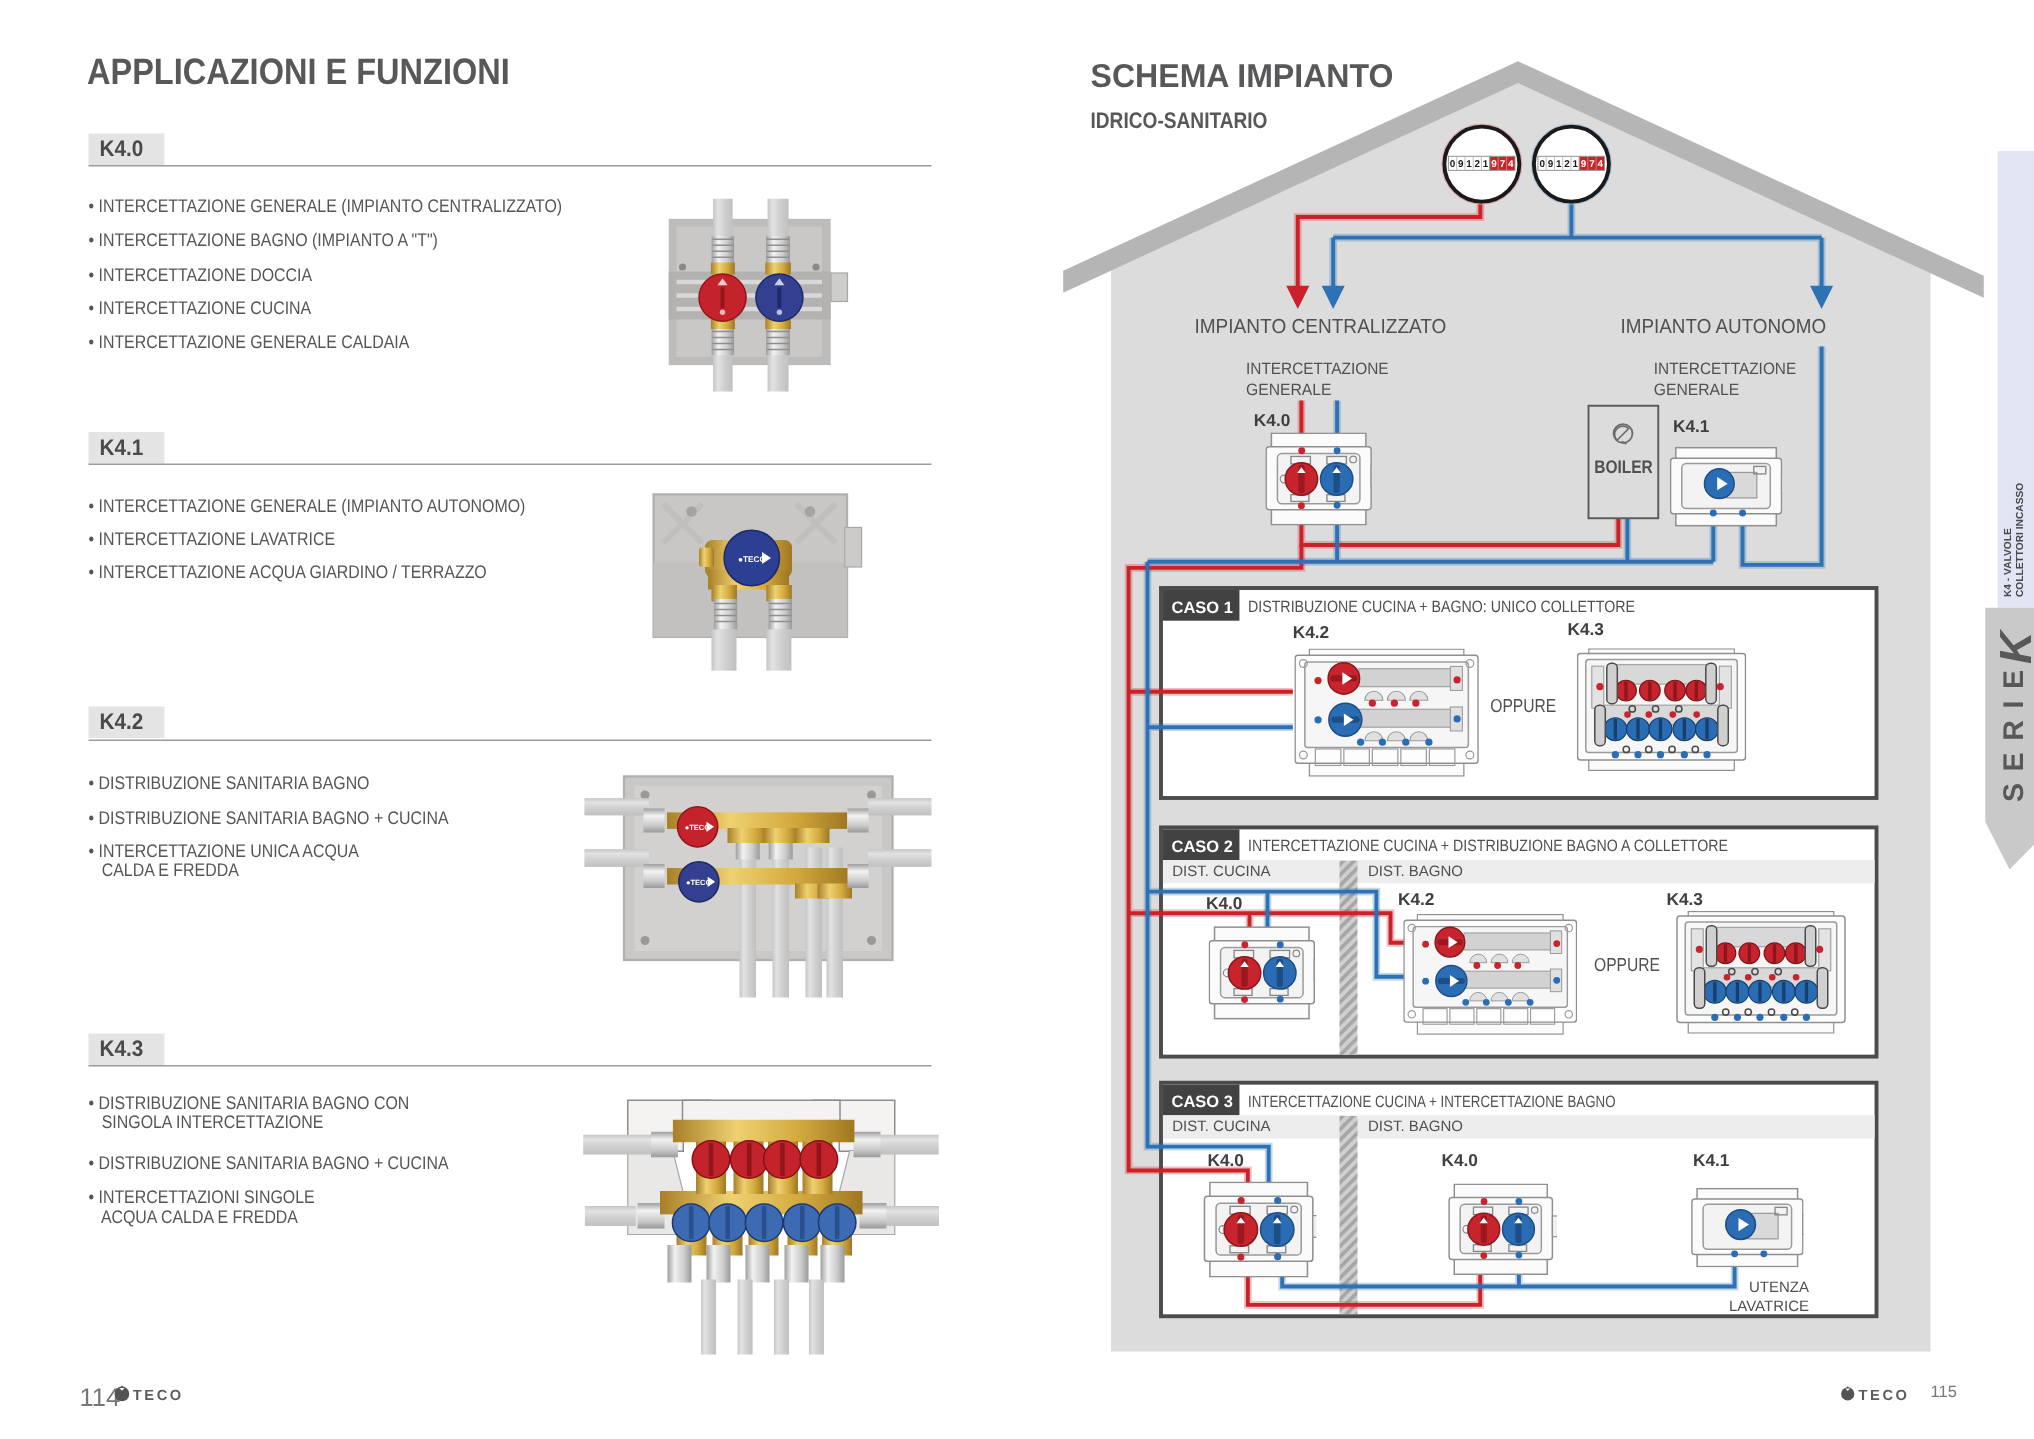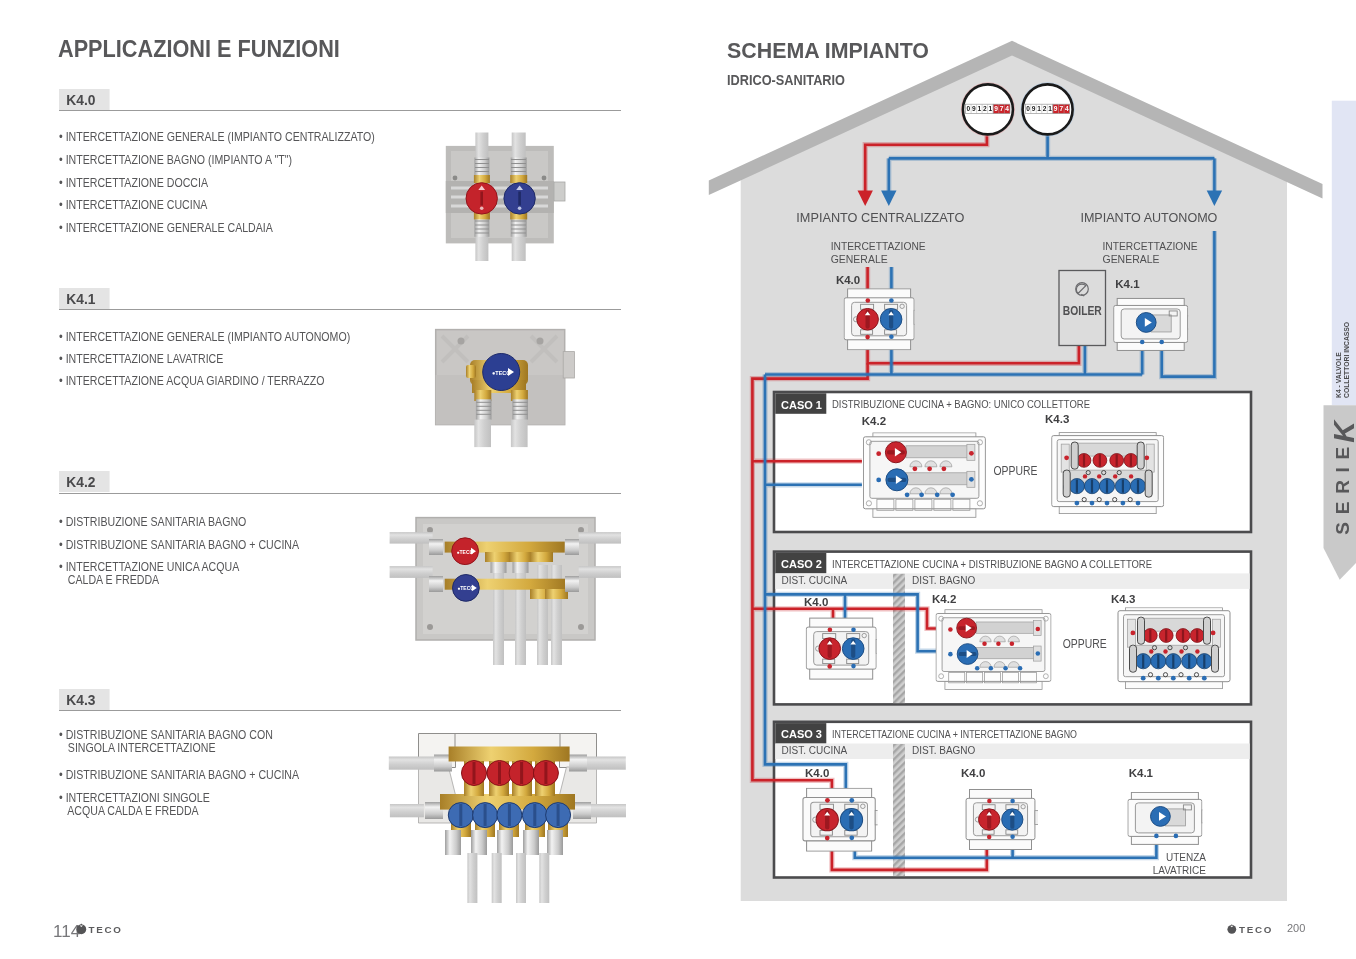--- a/index.html
+++ b/index.html
@@ -59,21 +59,21 @@
  <text x="13.5" y="12.3" font-family="Liberation Sans,sans-serif" font-size="9.8" font-weight="bold" fill="#5c5c5e" letter-spacing="1.7">TECO</text>
 </svg>
 
 <svg class="abs" style="left:1225px;top:921px;" width="62" height="16" viewBox="0 0 62 16">
  <circle cx="6.8" cy="8.3" r="4.4" fill="#545456"></circle>
  <path d="M6.8 3.2 L4.6 5.8 H9 Z" fill="#545456"></path>
  <path d="M5.2 4.7 L6.8 6.3 L8.4 4.7" fill="#fff" stroke="none"></path>
  <text x="14" y="12.3" font-family="Liberation Sans,sans-serif" font-size="9.8" font-weight="bold" fill="#5c5c5e" letter-spacing="1.7">TECO</text>
 </svg>
 
-<div class="abs" style="left:1287px;top:922px;font-size:11px;color:#77777a;">200</div>
+<div class="abs" style="left:1287px;top:922px;font-size:11px;color:#77777a;">115</div>
 
 <svg class="abs" style="left:430px;top:118px;" width="190" height="157" viewBox="0 0 190 157">
  <defs>
   <linearGradient id="pgrad" x1="0" y1="0" x2="1" y2="0">
    <stop offset="0" stop-color="#c6c6c6"></stop>
           <stop offset="0.25" stop-color="#e2e2e2"></stop>
           <stop offset="0.6" stop-color="#cfcfcf"></stop>
           <stop offset="1" stop-color="#c0c0c0"></stop>
   </linearGradient>
   <linearGradient id="chrome" x1="0" y1="0" x2="1" y2="0">

